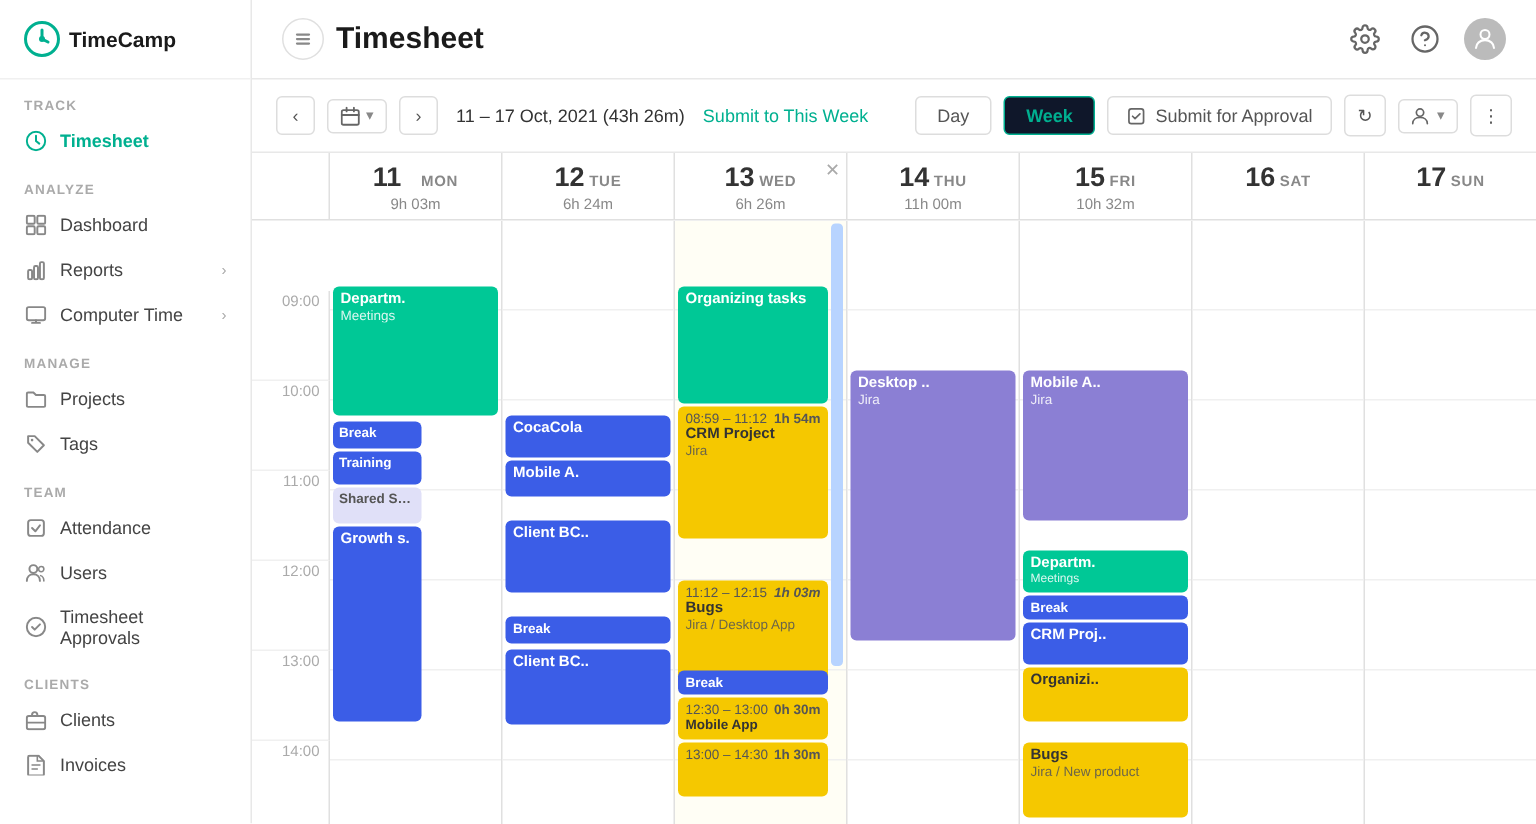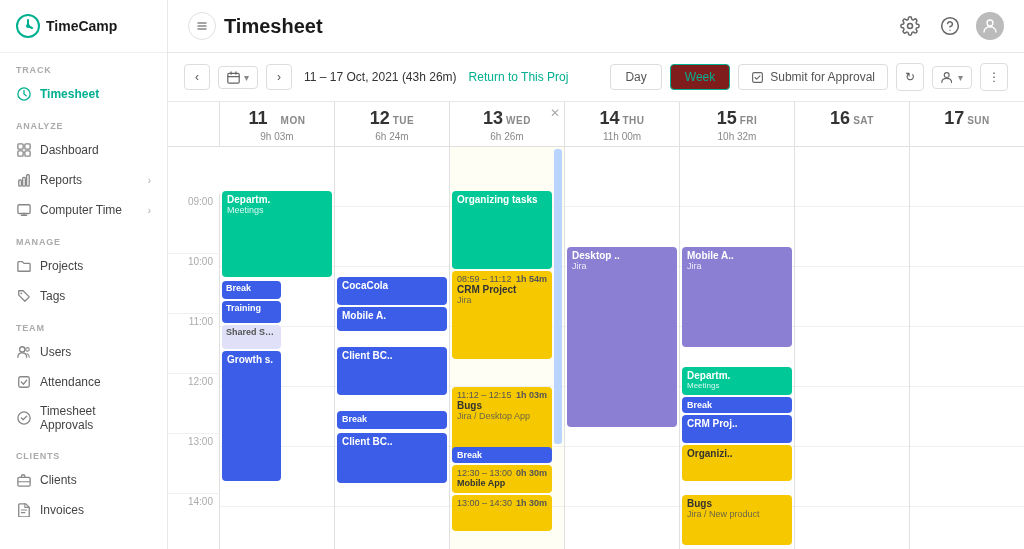--- a/index.html
+++ b/index.html
@@ -24,21 +24,21 @@
     .topbar-icon { width: 28px; height: 28px; display: flex; align-items: center; justify-content: center; cursor: pointer; color: #666; font-size: 16px; }
 
     
     .toolbar { display: flex; align-items: center; gap: 8px; padding: 10px 16px; border-bottom: 1px solid #e8e8e8; }
     .nav-btn { width: 26px; height: 26px; display: flex; align-items: center; justify-content: center; border: 1px solid #ddd; border-radius: 4px; cursor: pointer; color: #555; background: #fff; font-size: 12px; }
     .cal-btn { display: flex; align-items: center; gap: 4px; border: 1px solid #ddd; border-radius: 4px; padding: 4px 8px; cursor: pointer; color: #555; background: #fff; font-size: 12px; }
     .date-range { font-size: 12px; color: #333; margin: 0 4px; }
     .return-link { color: #00b090; font-size: 12px; cursor: pointer; text-decoration: none; }
     .spacer { flex: 1; }
     .view-btn { padding: 5px 14px; border: 1px solid #ddd; border-radius: 4px; cursor: pointer; background: #fff; font-size: 12px; color: #555; }
-    .view-btn.active { background: #7f1d1d; border-color: #00b090; color: #00b090; font-weight: 400; }
+    .view-btn.active { background: #0f172a; border-color: #00b090; color: #00b090; font-weight: 700; }
     .submit-btn { display: flex; align-items: center; gap: 6px; padding: 5px 12px; border: 1px solid #ddd; border-radius: 4px; cursor: pointer; background: #fff; font-size: 12px; color: #555; }
     .icon-btn { width: 28px; height: 28px; display: flex; align-items: center; justify-content: center; border: 1px solid #ddd; border-radius: 4px; cursor: pointer; color: #555; background: #fff; font-size: 12px; }
     .user-btn { display: flex; align-items: center; gap: 4px; padding: 4px 8px; border: 1px solid #ddd; border-radius: 4px; cursor: pointer; background: #fff; font-size: 12px; color: #555; }
 
     
     .calendar-area { flex: 1; overflow-y: auto; overflow-x: hidden; }
     .cal-header { display: flex; border-bottom: 1px solid #e0e0e0; background: #fff; position: sticky; top: 0; z-index: 10; }
     .time-col { width: 52px; min-width: 52px; border-right: 1px solid #e0e0e0; }
     .day-col { flex: 1; border-right: 1px solid #e0e0e0; min-width: 0; }
     .day-col:last-child { border-right: none; }
@@ -145,36 +145,36 @@
       </span>
       <span>Tags</span>
     </div>
   </div>
 
   <div>
     <div class="sidebar-section-label">TEAM</div>
     <div class="sidebar-item">
       <span class="icon">
         <svg width="14" height="14" viewBox="0 0 16 16" fill="none">
+            <rect x="2" y="2" width="12" height="12" rx="2" stroke="#888" stroke-width="1.5"></rect>
+            <path d="M5 8l2.5 2.5L11 6" stroke="#888" stroke-width="1.5" stroke-linecap="round" stroke-linejoin="round"></path>
+          </svg>
+      </span>
+      <span>Attendance</span>
+    </div>
+    <div class="sidebar-item">
+      <span class="icon">
+        <svg width="14" height="14" viewBox="0 0 16 16" fill="none">
             <circle cx="6" cy="5" r="3" stroke="#888" stroke-width="1.5"></circle>
             <path d="M1 14c0-3 2-5 5-5s5 2 5 5" stroke="#888" stroke-width="1.5" stroke-linecap="round"></path>
             <circle cx="12" cy="5" r="2" stroke="#888" stroke-width="1.2"></circle>
             <path d="M14 14c0-2-1-3.5-2.5-4" stroke="#888" stroke-width="1.2" stroke-linecap="round"></path>
           </svg>
       </span>
       <span>Users</span>
-    </div>
-    <div class="sidebar-item">
-      <span class="icon">
-        <svg width="14" height="14" viewBox="0 0 16 16" fill="none">
-            <rect x="2" y="2" width="12" height="12" rx="2" stroke="#888" stroke-width="1.5"></rect>
-            <path d="M5 8l2.5 2.5L11 6" stroke="#888" stroke-width="1.5" stroke-linecap="round" stroke-linejoin="round"></path>
-          </svg>
-      </span>
-      <span>Attendance</span>
     </div>
     <div class="sidebar-item">
       <span class="icon">
         <svg width="14" height="14" viewBox="0 0 16 16" fill="none">
             <circle cx="8" cy="8" r="7" stroke="#888" stroke-width="1.5"></circle>
             <path d="M5 8l2 2 4-4" stroke="#888" stroke-width="1.5" stroke-linecap="round" stroke-linejoin="round"></path>
           </svg>
       </span>
       <span>Timesheet Approvals</span>
     </div>
@@ -242,21 +242,21 @@
     <button class="nav-btn">‹</button>
     <button class="cal-btn">
       <svg width="13" height="13" viewBox="0 0 16 16" fill="none">
           <rect x="1" y="3" width="14" height="12" rx="1.5" stroke="#666" stroke-width="1.5"></rect>
           <path d="M5 1v3M11 1v3M1 7h14" stroke="#666" stroke-width="1.5" stroke-linecap="round"></path>
         </svg>
       <span style="font-size:10px;color:#888;">▾</span>
     </button>
     <button class="nav-btn">›</button>
     <span class="date-range">11 – 17 Oct, 2021 (43h 26m)</span>
-    <a class="return-link">Return to This Proj</a>
+    <a class="return-link">Submit to This Week</a>
     <div class="spacer"></div>
     <button class="view-btn">Day</button>
     <button class="view-btn active">Week</button>
     <button class="submit-btn">
       <svg width="13" height="13" viewBox="0 0 16 16" fill="none">
           <rect x="2" y="2" width="12" height="12" rx="2" stroke="#666" stroke-width="1.4"></rect>
           <path d="M5 8l2 2 4-4" stroke="#666" stroke-width="1.4" stroke-linecap="round" stroke-linejoin="round"></path>
         </svg>
       <span>Submit for Approval</span>
     </button>
@@ -427,21 +427,21 @@
               <span style="font-size:9px;color:#555;font-weight:600;">1h 54m</span>
             </div>
             <div class="event-title" style="color:#333;">CRM Project</div>
             <div class="event-sub" style="color:#555;">Jira</div>
           </div>
 
           <div style="position:absolute;top:2px;right:2px;width:8px;height:295px;background:#b8d4ff;border-radius:3px;"></div>
           <div class="event-block" style="background:#f5c800;top:198px;height:70px;left:2px;right:12px;">
             <div style="display:flex;justify-content:space-between;align-items:center;">
               <span style="font-size:9px;color:#555;">11:12 – 12:15</span>
-              <span style="font-size:9px;color:#555;font-weight:600;">1h 03m</span>
+              <span style="font-size:9px;color:#555;font-weight:600;font-style:italic;">1h 03m</span>
             </div>
             <div class="event-title" style="color:#333;">Bugs</div>
             <div class="event-sub" style="color:#555;">Jira / Desktop App</div>
           </div>
           <div class="event-block" style="background:#3b5de7;top:258px;height:16px;left:2px;right:12px;">
             <div class="event-title" style="font-size:9px;">Break</div>
           </div>
           <div class="event-block" style="background:#f5c800;top:276px;height:28px;left:2px;right:12px;">
             <div style="display:flex;justify-content:space-between;align-items:center;">
               <span style="font-size:9px;color:#555;">12:30 – 13:00</span>

